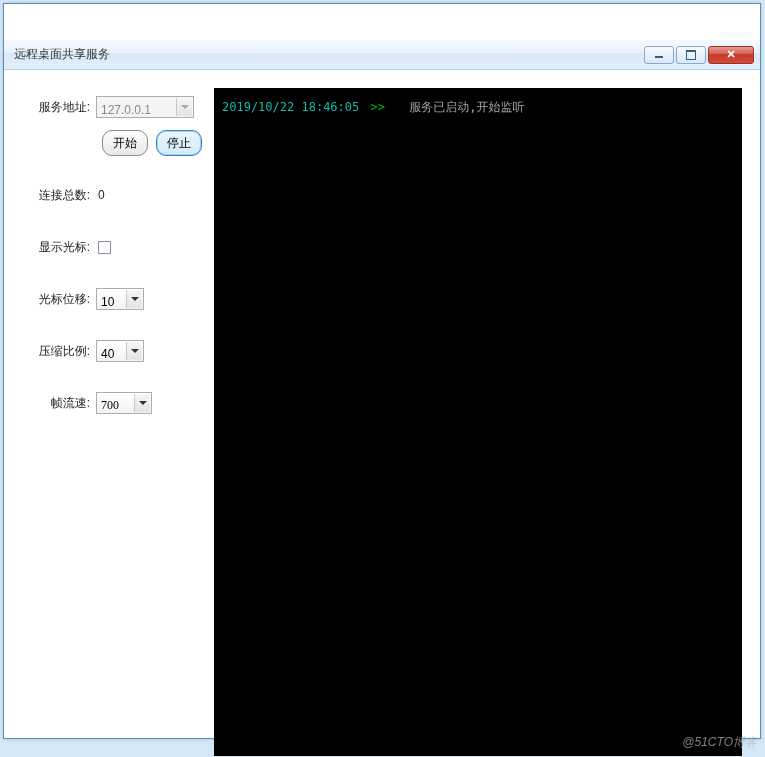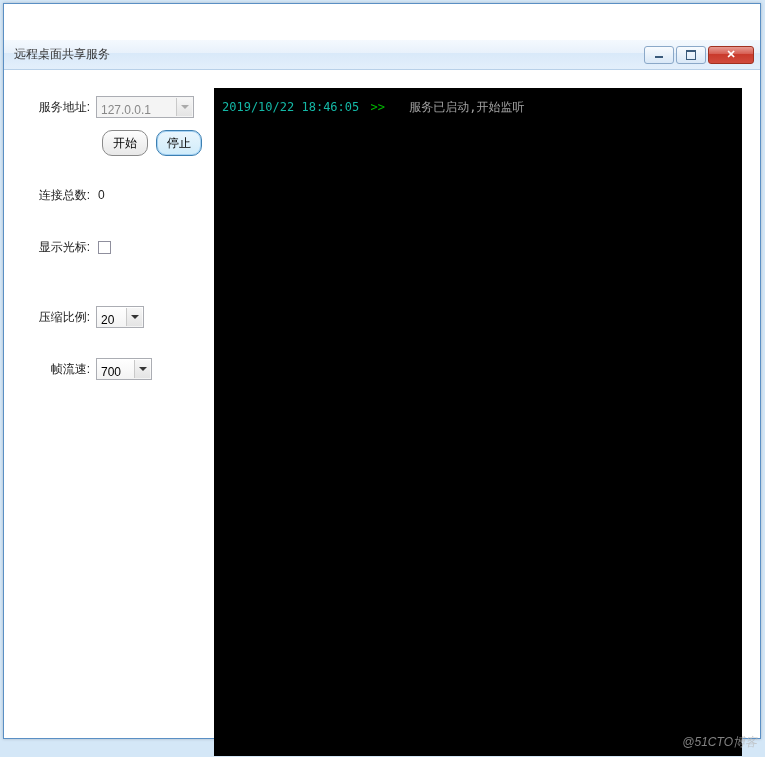--- a/index.html
+++ b/index.html
@@ -109,21 +109,21 @@
       width: 16px;
       background: linear-gradient(to bottom, #f6f6f6, #e4e4e4);
       border-left: 1px solid #c9c9c9;
       display: flex;
       align-items: center;
       justify-content: center;
     }
     .combo-arrow::after { content: ""; border-left: 4px solid transparent; border-right: 4px solid transparent; border-top: 4px solid #333; }
     .combo.disabled .combo-arrow::after { border-top-color: #aaa; }
     .combo-sm { width: 48px; }
-    .combo-md { width: 56px; }
+    .combo-md { width: 56px; font-family: Liberation Serif, serif; }
     .btn {
       height: 26px;
       min-width: 44px;
       padding: 0 10px;
       border: 1px solid #8a8a8a;
       background: linear-gradient(to bottom, #fdfdfd, #e8e8e8);
       border-radius: 10px;
       cursor: pointer;
       font-size: 12px;
       font-family: inherit;
@@ -201,26 +201,33 @@
         <span class="val-static">0</span>
       </div>
       <div class="spacer-row"></div>
 
       <div class="row">
         <span class="label">显示光标:</span>
         <span class="checkbox"></span>
       </div>
       <div class="spacer-row"></div>
 
+      <div class="row">
+        <span class="label">光标位移:</span>
+        <div class="combo combo-sm">
+          <span>10</span>
+          <span class="combo-arrow"></span>
+        </div>
+      </div>
       <div class="spacer-row"></div>
 
       <div class="row">
         <span class="label">压缩比例:</span>
         <div class="combo combo-sm">
-          <span>20</span>
+          <span>40</span>
           <span class="combo-arrow"></span>
         </div>
       </div>
       <div class="spacer-row"></div>
 
       <div class="row">
         <span class="label">帧流速:</span>
         <div class="combo combo-md">
           <span>700</span>
           <span class="combo-arrow"></span>

